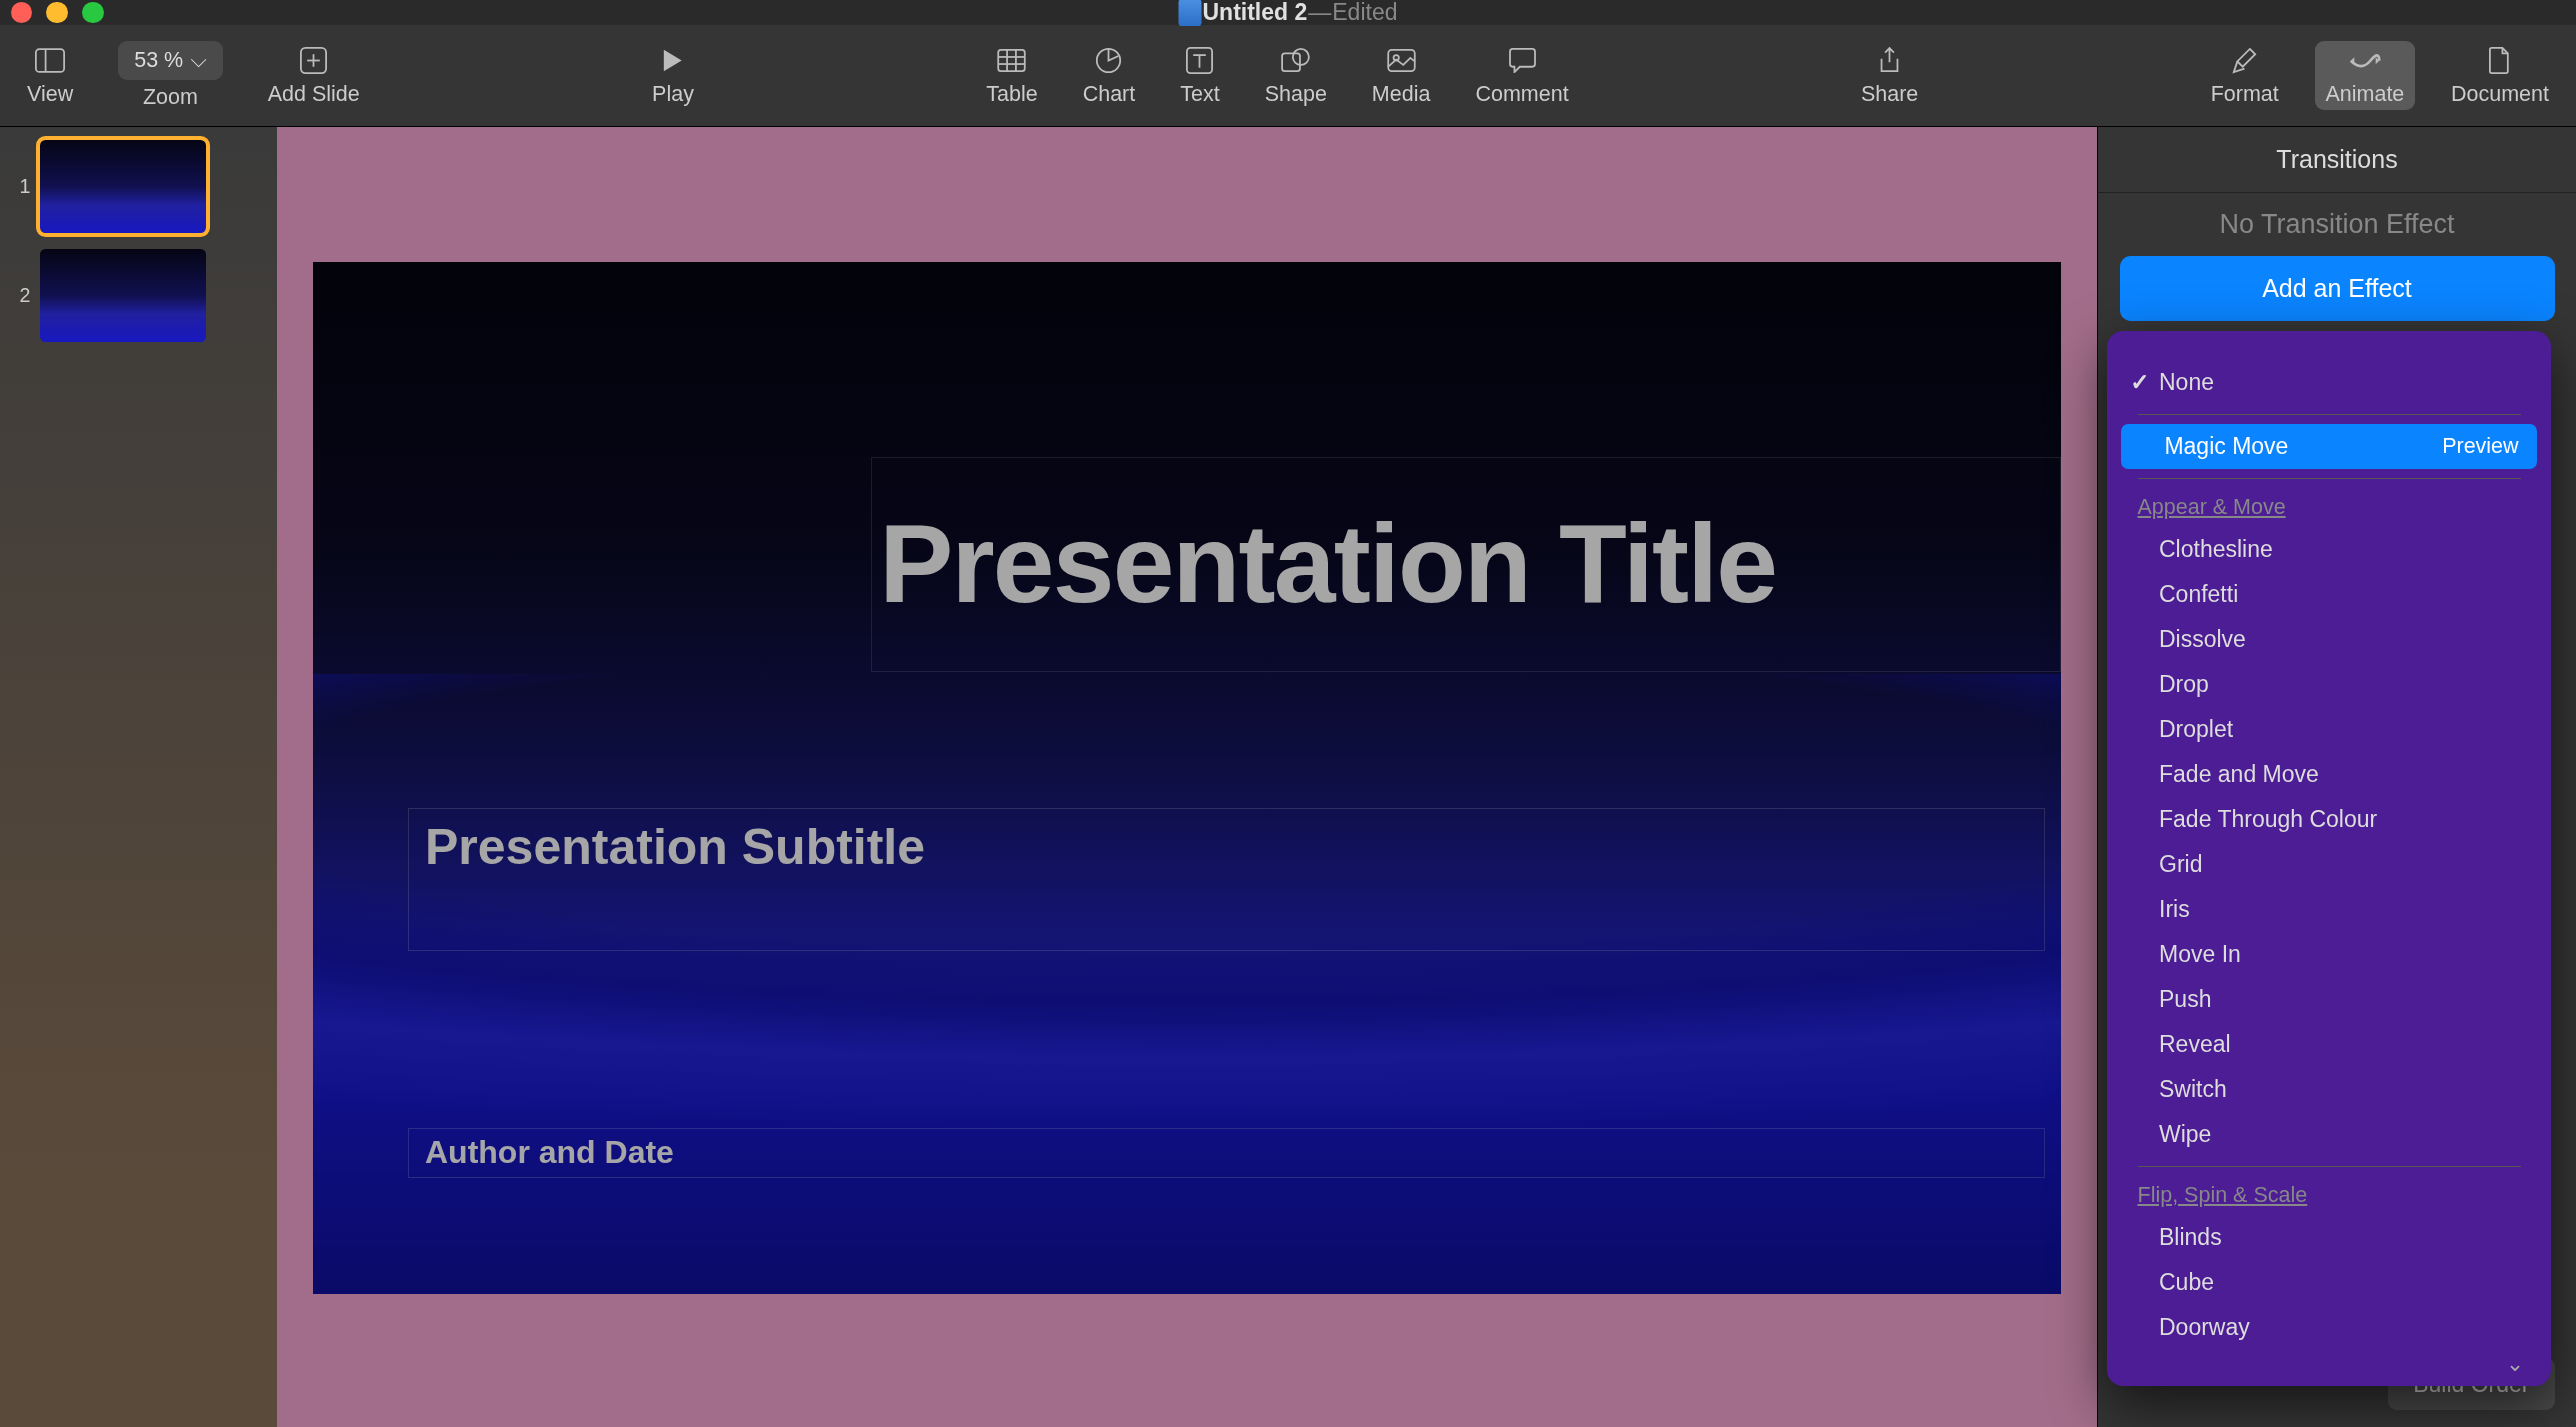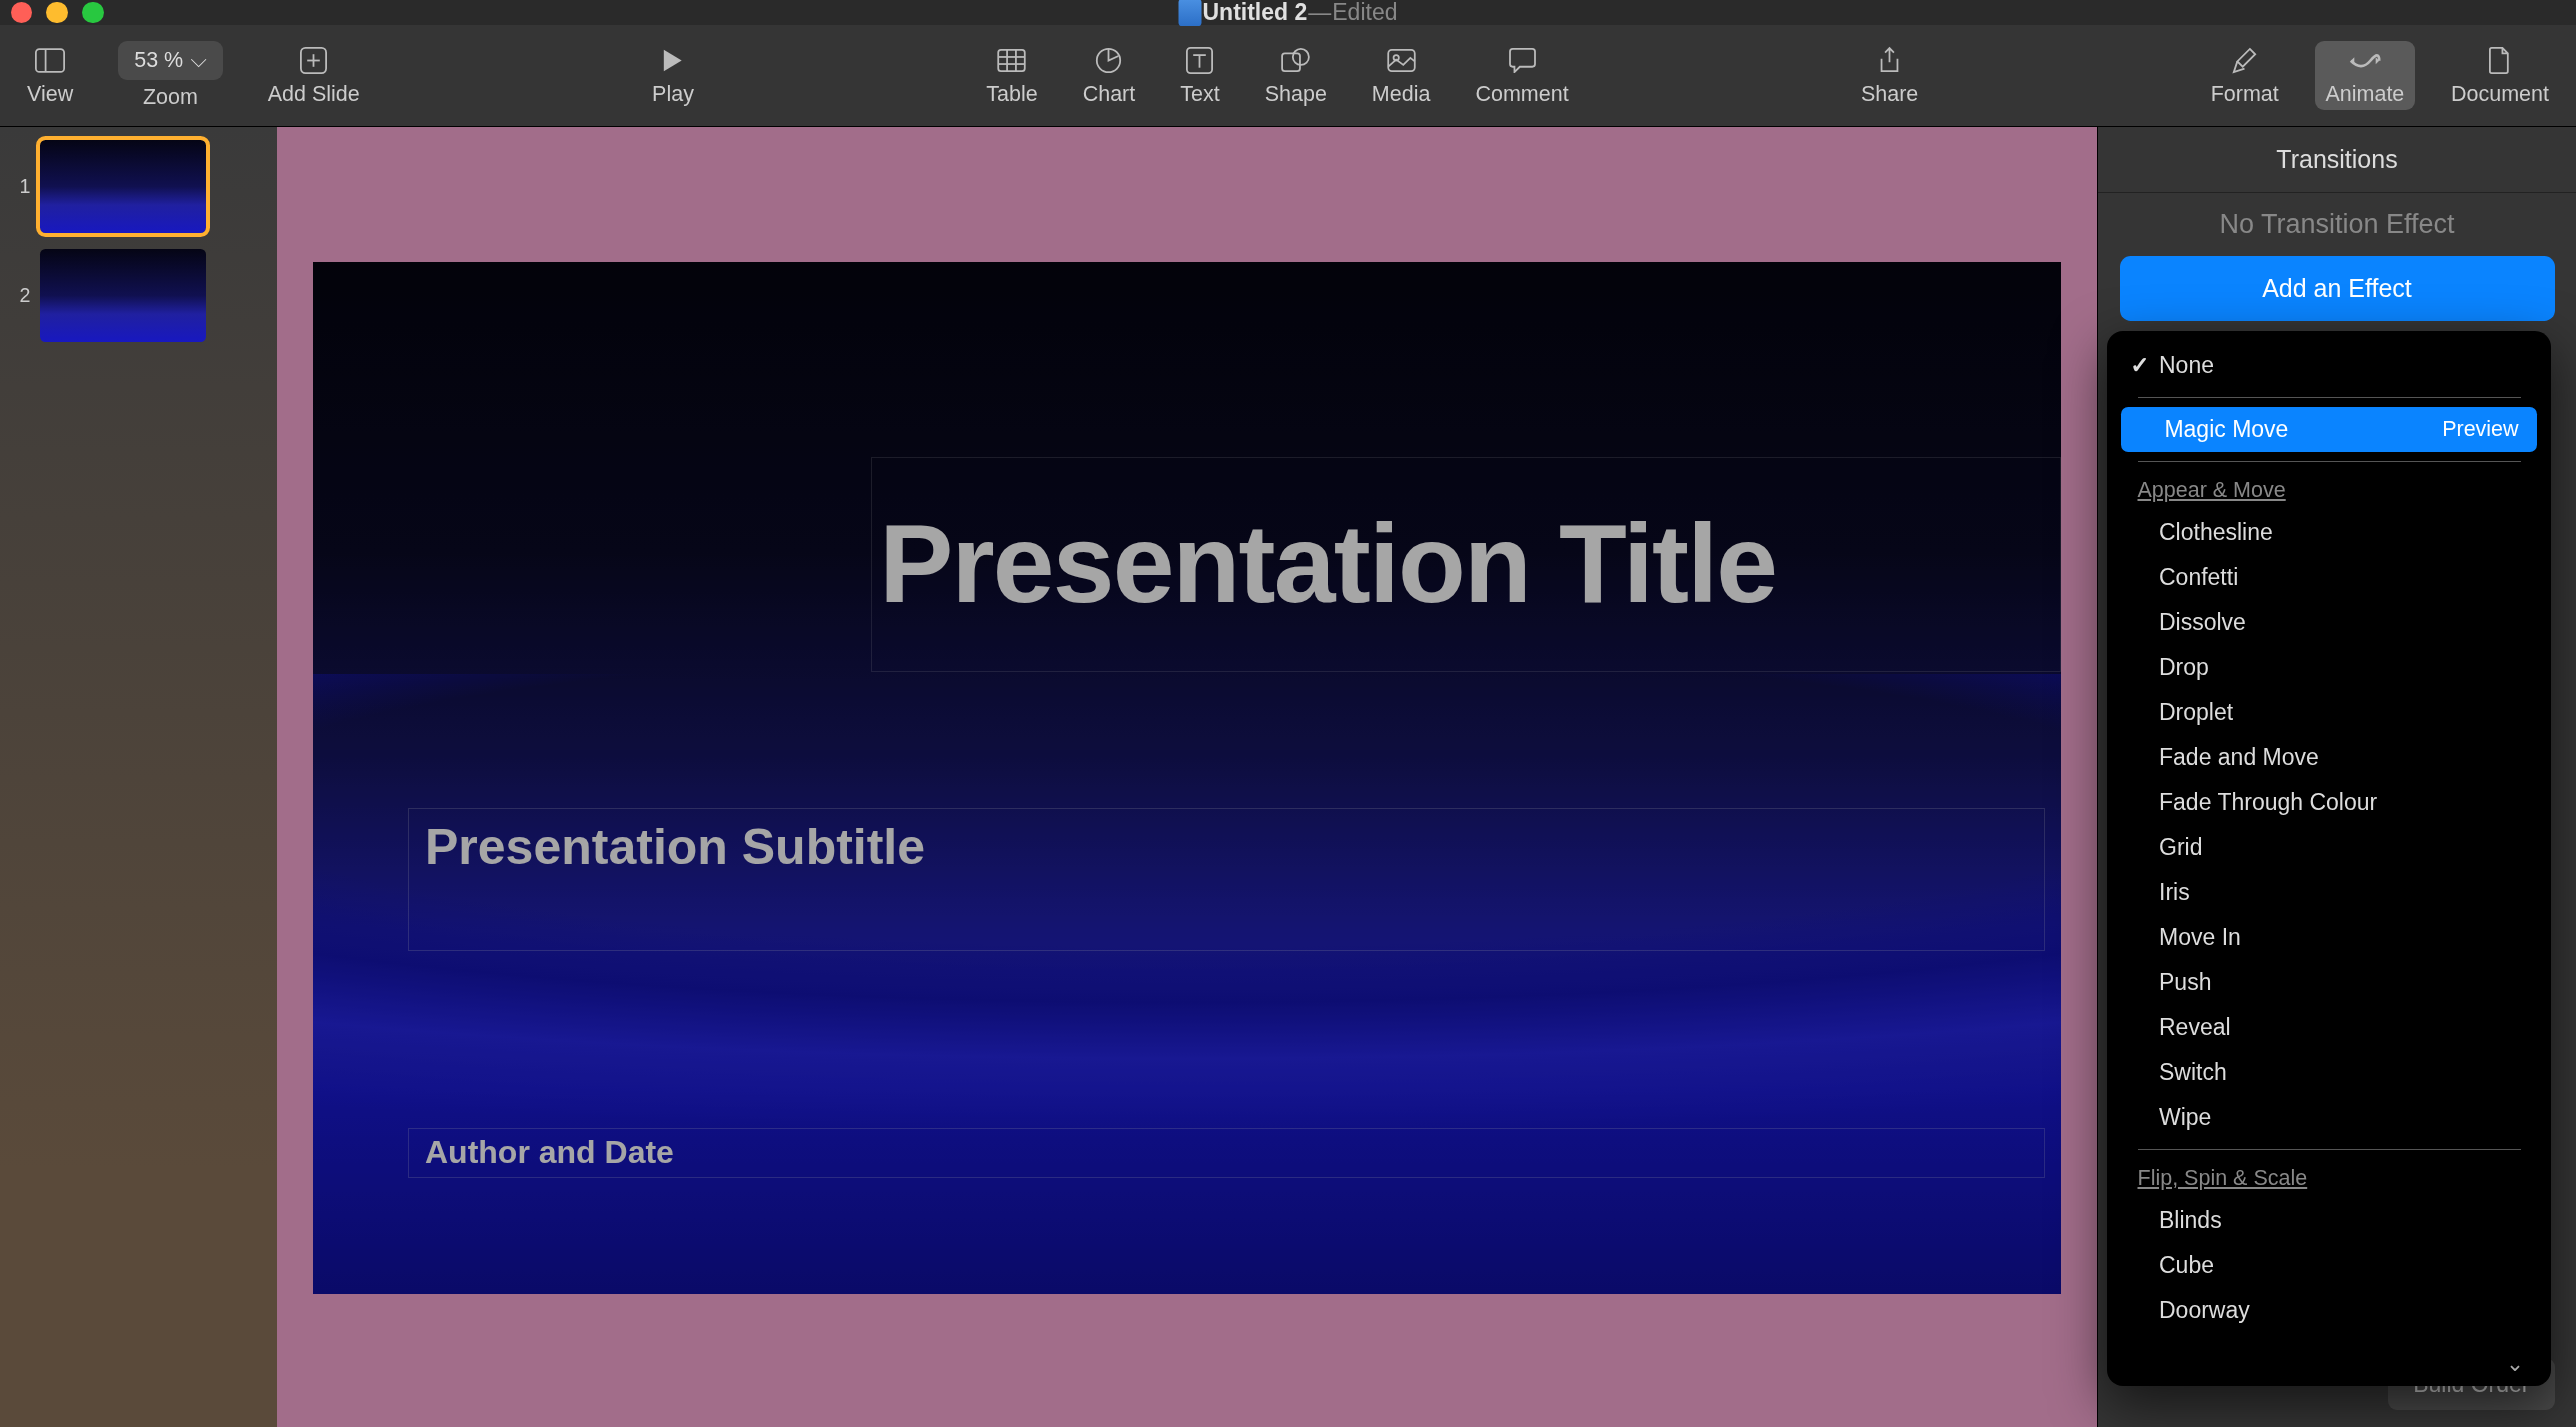--- a/index.html
+++ b/index.html
@@ -56,21 +56,21 @@
     
     
     .inspector { width: 479px; background: #353535; border-left: 0.9px solid #000; display: flex; flex-direction: column; }
     .insp-header { text-align: center; padding: 18px 0; color: #ddd; font-size: 25px; border-bottom: 0.9px solid #222; }
     .insp-subhead { text-align: center; padding: 16px 0; color: #888; font-size: 27px; }
     .add-effect-btn { margin: 0 21.5px 18px; background: #0a84ff; color: #fff; border: none; border-radius: 10.7px; padding: 18px 0; font-size: 25px; cursor: pointer; }
     .build-order-row { display: flex; justify-content: flex-end; padding: 0 21.5px 18px; }
     .build-order-btn { background: #4a4a4a; color: #ccc; border: none; border-radius: 9px; padding: 12.5px 25px; font-size: 23px; cursor: pointer; }
     
     
-    .effects-dropdown { position: absolute; top: 331px; right: 25px; width: 444px; height: 1055px; background: #000000; border-radius: 16px; box-shadow: 0 18px 54px rgba(0,0,0,0.6); z-index: 100; padding: 12px 9px; overflow-y: auto; }
+    .effects-dropdown { position: absolute; top: 331px; right: 25px; width: 444px; height: 1055px; background: #4c1d95; border-radius: 16px; box-shadow: 0 18px 54px rgba(0,0,0,0.6); z-index: 100; padding: 29px 9px; overflow-y: auto; }
     .effects-dropdown::before { content: ""; position: absolute; top: -12.5px; left: 50%; transform: translateX(-50%); border: 12.5px solid transparent; border-bottom-color: #3e3e3e; border-top: none; }
     .dd-item { padding: 9px 25px 9px 43px; color: #ddd; font-size: 23px; cursor: pointer; position: relative; border-radius: 7.2px; }
     .dd-item.checked::before { content: "✓"; position: absolute; left: 14.3px; color: #ddd; font-weight: bold; }
     .dd-item.highlighted { background: #0a84ff; color: #fff; display: flex; justify-content: space-between; align-items: center; margin: 0 5.4px; padding-right: 18px; }
     .dd-preview { font-size: 21.5px; }
     .dd-divider { height: 0.9px; background: #555; margin: 9px 21.5px; }
     .dd-category { padding: 7.2px 21.5px; color: #888; font-size: 21.5px; text-decoration: underline; }
     .dd-scroll-ind { position: absolute; bottom: 9px; right: 27px; color: #aaa; font-size: 21.5px; }
   </style>
 </head>

